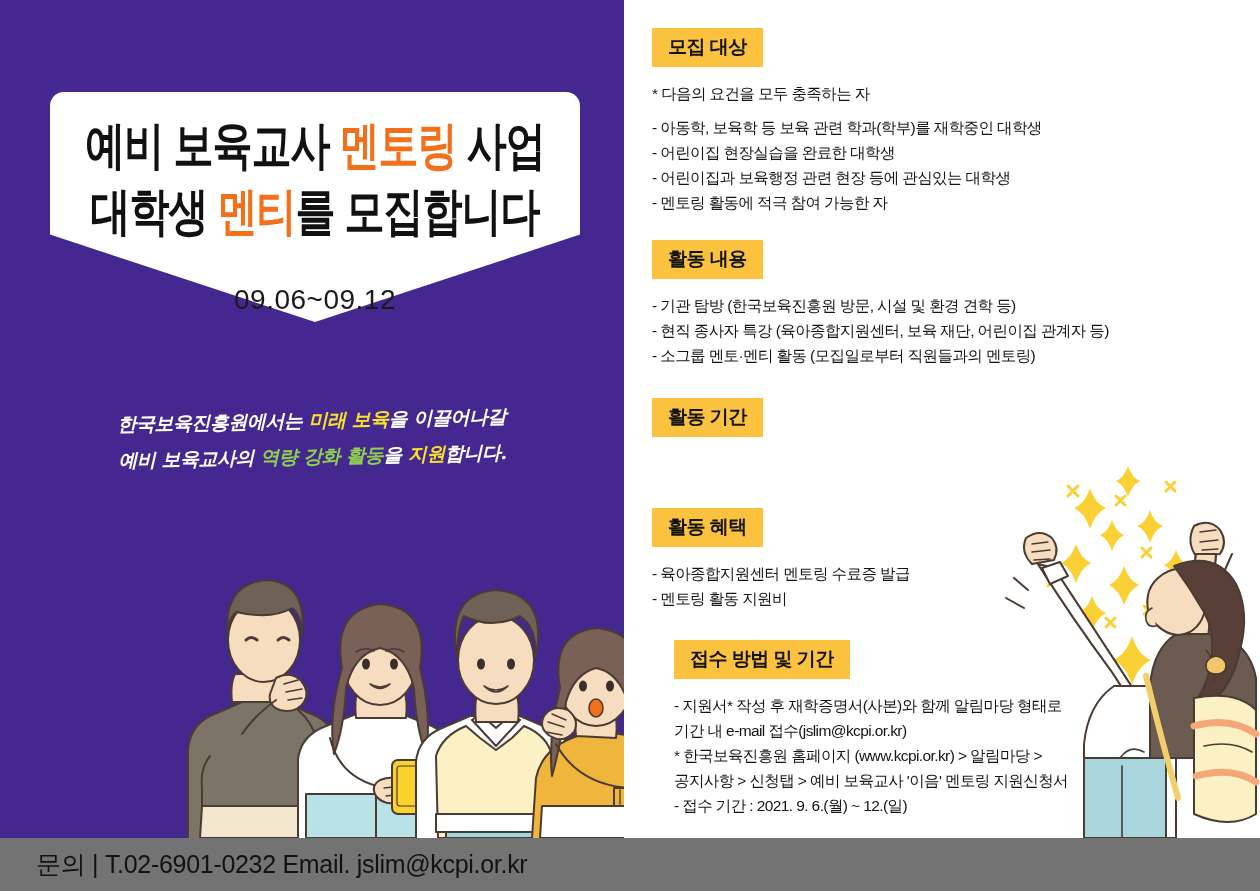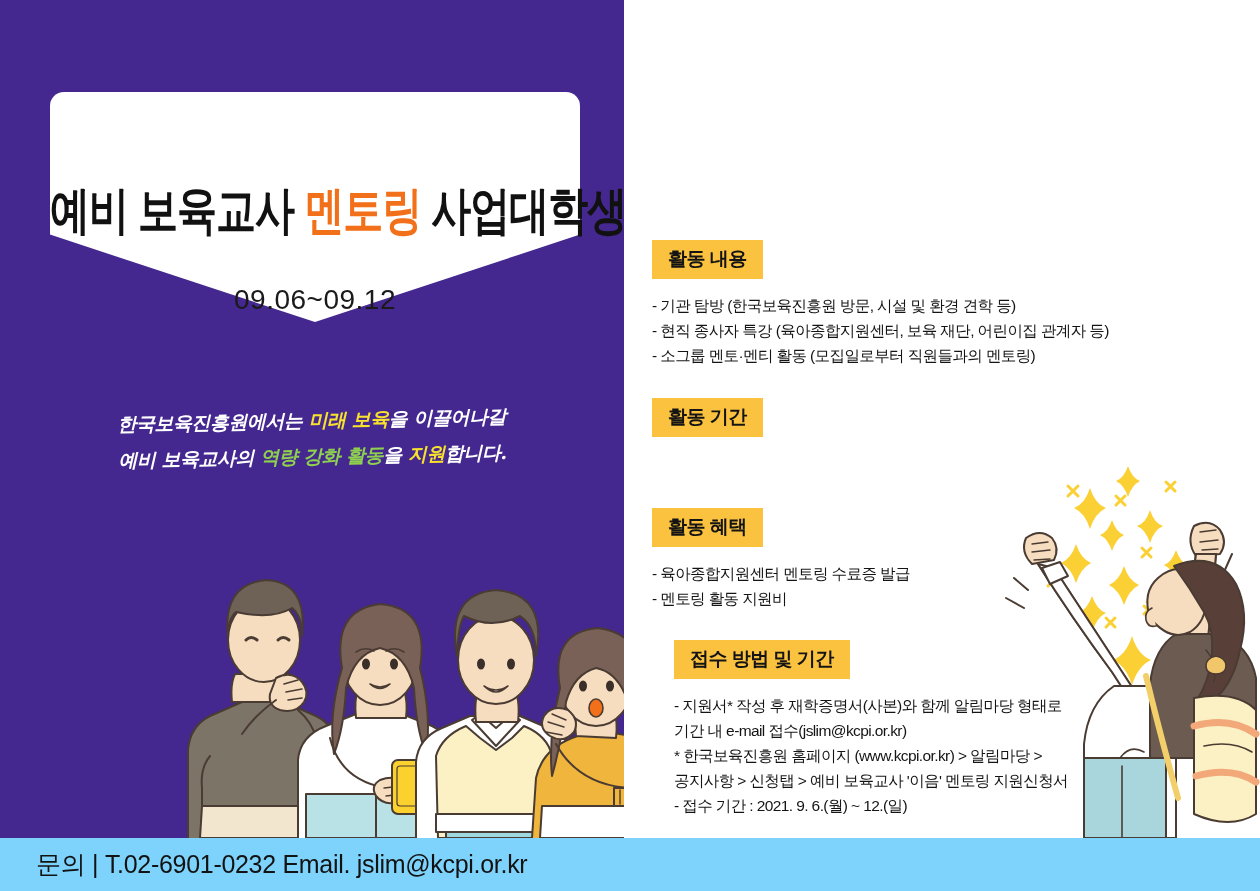--- a/index.html
+++ b/index.html
@@ -44,22 +44,22 @@
   .banner-outline2{
     position:absolute;left:-5px;top:-5px;width:540px;height:240px;
     -webkit-clip-path:polygon(0% 0%,100% 0%,100% 62%,50% 100%,0% 62%);
     clip-path:polygon(0% 0%,100% 0%,100% 62%,50% 100%,0% 62%);
     background:#44288f;
     border-radius:16px;
     z-index:-1;
   }
   .banner-inner{
     position:absolute;inset:0;
-    display:flex;flex-direction:row;align-items:center;
-    padding-top:18px;
+    display:flex;flex-direction:column;align-items:center;
+    padding-top:26px;
     box-sizing:border-box;
   }
   .title-line{
     font-size:40px;font-weight:bold;color:#111;
     letter-spacing:-1px;line-height:1.05;white-space:nowrap;
     transform:scaleY(1.28);transform-origin:center top;
     margin-bottom:24px;
   }
   .title-line em{font-style:normal;color:#f3701b;}
   .banner-date{
@@ -97,21 +97,21 @@
     letter-spacing:-0.6px;white-space:nowrap;
   }
   .gap{height:9px;}
 
   
   .cheer{position:absolute;right:0;bottom:0;width:280px;height:380px;}
 
   
   .footer{
     position:absolute;left:0;bottom:0;width:1260px;height:53px;
-    background:#7dd3fc;display:flex;align-items:center;
+    background:#737373;display:flex;align-items:center;
   }
   .footer-txt{
     margin-left:36px;font-size:25px;color:#121212;letter-spacing:-0.3px;
   }
 </style>
 </head>
 <body>
 
 <div id="poster">
 
@@ -218,20 +218,31 @@
         <path d="M376 256 Q398 296 448 300" fill="none"></path>
         <path d="M452 282 q14 -4 20 6" fill="none"></path>
       </g>
     </svg>
   </div>
 
   <div class="panel-edge"></div>
 
   <div class="right-col">
 
+    <div class="section" style="top:28px;">
+      <span class="tag">모집 대상</span>
+      <div class="body-txt">
+        <div>* 다음의 요건을 모두 충족하는 자</div>
+        <div class="gap"></div>
+        <div>- 아동학, 보육학 등 보육 관련 학과(학부)를 재학중인 대학생</div>
+        <div>- 어린이집 현장실습을 완료한 대학생</div>
+        <div>- 어린이집과 보육행정 관련 현장 등에 관심있는 대학생</div>
+        <div>- 멘토링 활동에 적극 참여 가능한 자</div>
+      </div>
+    </div>
 
     <div class="section" style="top:240px;">
       <span class="tag">활동 내용</span>
       <div class="body-txt">
         <div>- 기관 탐방 (한국보육진흥원 방문, 시설 및 환경 견학 등)</div>
         <div>- 현직 종사자 특강 (육아종합지원센터, 보육 재단, 어린이집 관계자 등)</div>
         <div>- 소그룹 멘토·멘티 활동 (모집일로부터 직원들과의 멘토링)</div>
       </div>
     </div>
 

